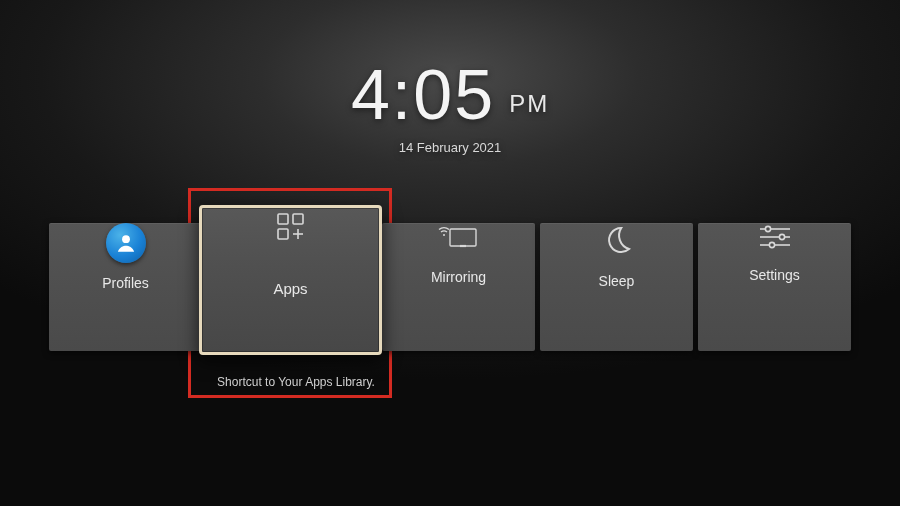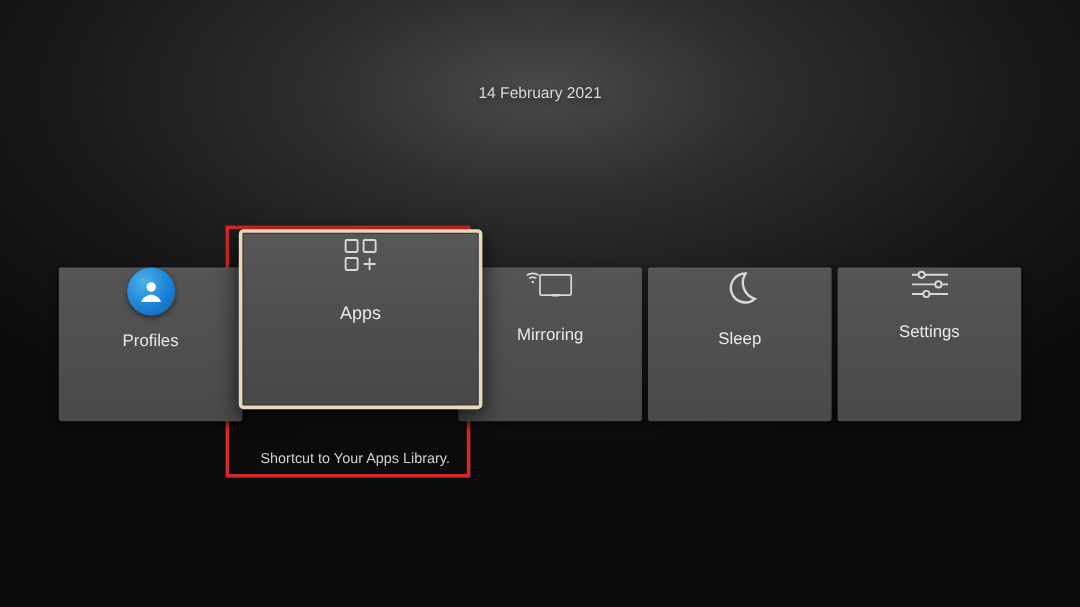--- a/index.html
+++ b/index.html
@@ -90,30 +90,31 @@
     position: absolute;
     top: 188px;
     left: 188px;
     width: 204px;
     height: 210px;
     border: 3px solid #d42b22;
     pointer-events: none;
   }
   .tile.selected {
     position: absolute;
-    top: 191px;
+    top: 205px;
     left: 199px;
-    width: 203px;
+    width: 183px;
     height: 150px;
     flex: none;
     background: linear-gradient(180deg, #585858 0%, #505050 40%, #474747 100%);
     border: 3px solid #e6d9bc;
     border-radius: 4px;
     box-shadow: 0 6px 18px rgba(0,0,0,0.7), inset 0 0 0 1px rgba(0,0,0,0.3);
     z-index: 5;
+    gap: 14px;
   }
   .tile.selected .label { font-size: 15px; margin-top: 16px; }
 
   .selected-description {
     position: absolute;
     top: 375px;
     left: 188px;
     width: 204px;
     text-align: center;
     font-size: 12px;
@@ -136,20 +137,24 @@
     display: flex; align-items: center; justify-content: center;
     box-shadow: 0 2px 4px rgba(0,0,0,0.5);
   }
 </style>
 </head>
 <body>
 
 <div class="bg-noise"></div>
 
 <div class="clock">
+  <div class="clock-time">
+    <span class="clock-main">4:05</span>
+    <span class="clock-ampm">PM</span>
+  </div>
   <div class="clock-date">14 February 2021</div>
 </div>
 
 <div class="selected-wrapper"></div>
 
 <div class="tile-row">
 
   <div class="tile">
     <span class="icon-wrap avatar">
       <svg width="26" height="26" viewBox="0 0 24 24" stroke-width="1.8">

